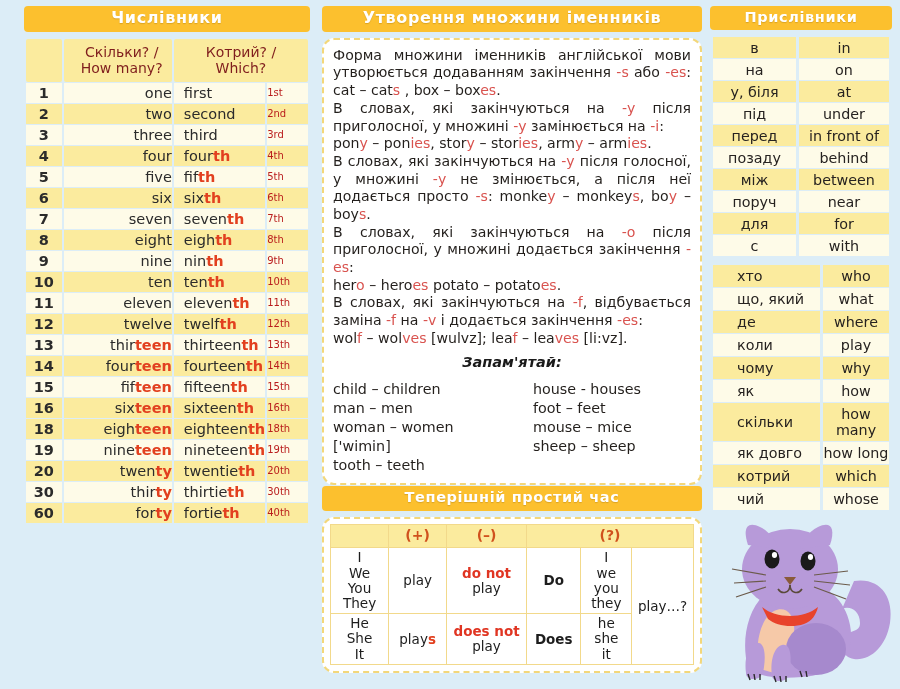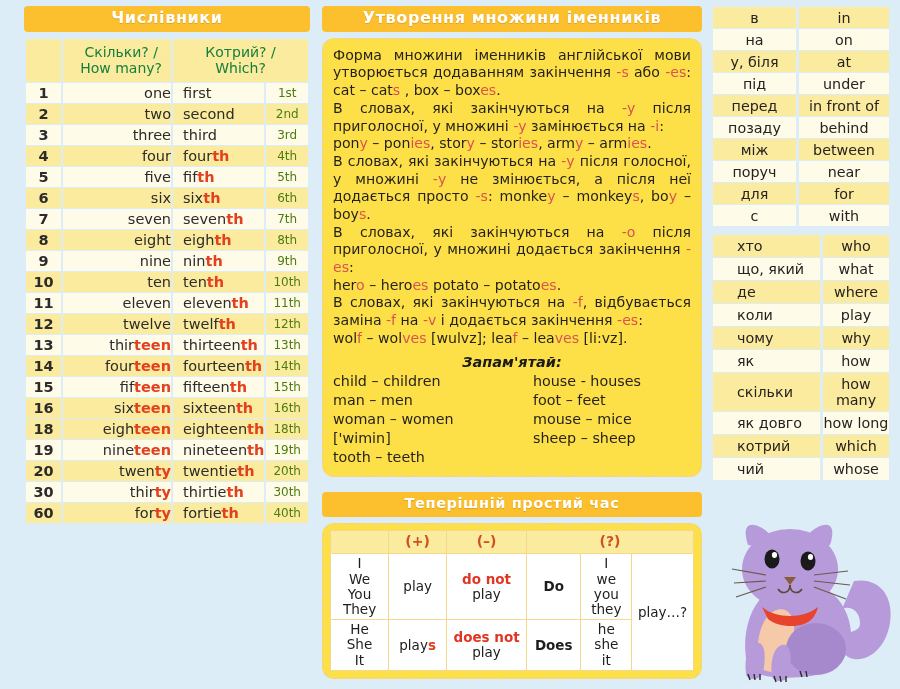--- a/index.html
+++ b/index.html
@@ -47,74 +47,74 @@
     border-collapse: separate;
     border-spacing: 2px 1px;
     font-size: 14.5px;
   }
   .num-table td, .num-table th {
     padding: 2px 0;
     vertical-align: middle;
   }
   .num-head th {
     background: #fbeb9e;
-    color: #15803d;
+    color: #7f1d1d;
     font-weight: normal;
     font-size: 14px;
     text-align: center;
     line-height: 1.15;
     padding: 5px 2px 6px;
     border-radius: 2px;
   }
   .num-head th.blank { background: #fbeb9e; }
   .r-odd  td { background: #fefbe8; }
   .r-even td { background: #fbeb9e; }
   .c-num  { width: 36px; text-align: center; font-weight: bold; font-size: 14.5px; color: #2b2b2b; }
   .c-card { width: 105px; padding-left: 10px !important; text-align: right; color: #2b2b2b; }
   .c-ord  { padding-left: 10px !important; text-align: left; color: #2b2b2b; }
-  .c-abbr { width: 46px; text-align: center; color: #4d7c0f; font-size: 12px; }
+  .c-abbr { width: 46px; text-align: left; color: #b91c1c; font-size: 10px; }
   .hl { color: #e2401f; font-weight: bold; }
 
   
   .dashed-box {
-    background: #fde047;
+    background: #ffffff;
     border: 2px dashed #f3d77a;
     border-radius: 12px;
     padding: 7px 9px 8px;
     box-sizing: border-box;
   }
   .plural-text {
     font-size: 14.1px;
     line-height: 1.255;
     color: #231f1c;
     text-align: justify;
   }
   .plural-text p { margin: 0; }
   .em { color: #d9534f; }
 
   .remember-title {
     text-align: center;
     font-style: italic;
     font-weight: bold;
     font-size: 14.5px;
     color: #1a1a1a;
-    margin: 7px 0 2px;
+    margin: 7px 0 10px;
   }
   .remember-cols {
     display: flex;
     font-size: 14.3px;
     line-height: 1.33;
     color: #231f1c;
     gap: 32px;
   }
   .remember-cols > div { flex: 1; }
   .remember-cols .rc-right { padding-left: 10px; }
 
   
-  .ps-wrap { margin-top: 15px; }
+  .ps-wrap { margin-top: 1px; }
   .ps-table {
     width: 100%;
     border-collapse: collapse;
     background: #ffffff;
     font-size: 13.5px;
     table-layout: fixed;
   }
   .ps-table th, .ps-table td {
     border: 1px solid #f2d98b;
     text-align: center;
@@ -370,20 +370,21 @@
               </tr>
             </tbody>
         </table>
       </div>
     </div>
   </div>
 
   <div class="col-right">
 
     <div>
+      <div class="title-bar small">Прислівники</div>
       <table class="wt">
         <tbody id="adverbs-body">
             <tr class="on">
               <td class="t-ua">в</td>
               <td class="t-en">in</td>
             </tr>
             <tr class="off">
               <td class="t-ua">на</td>
               <td class="t-en">on</td>
             </tr>

